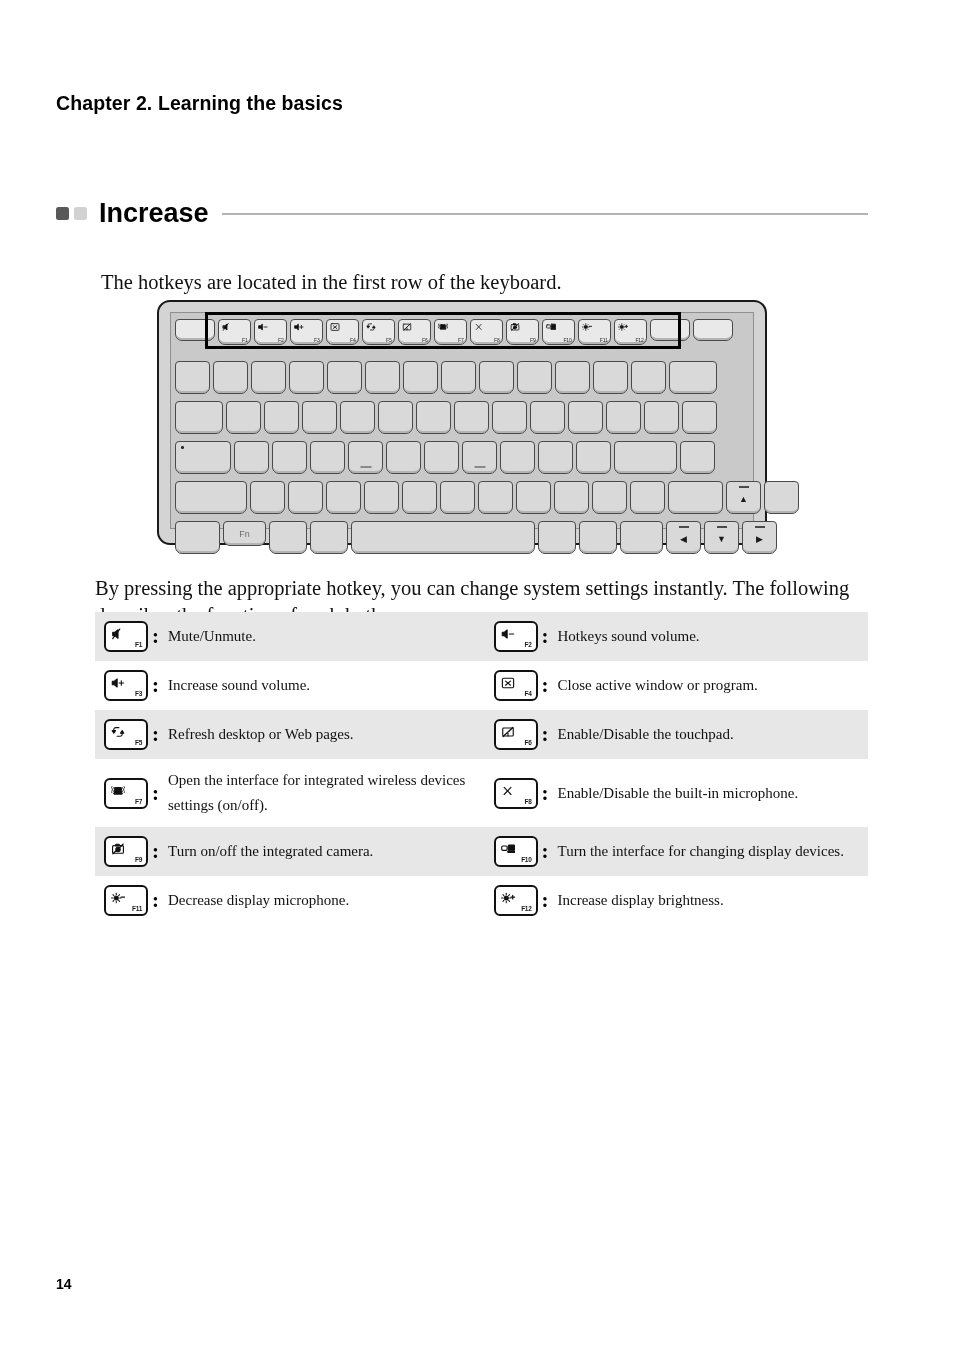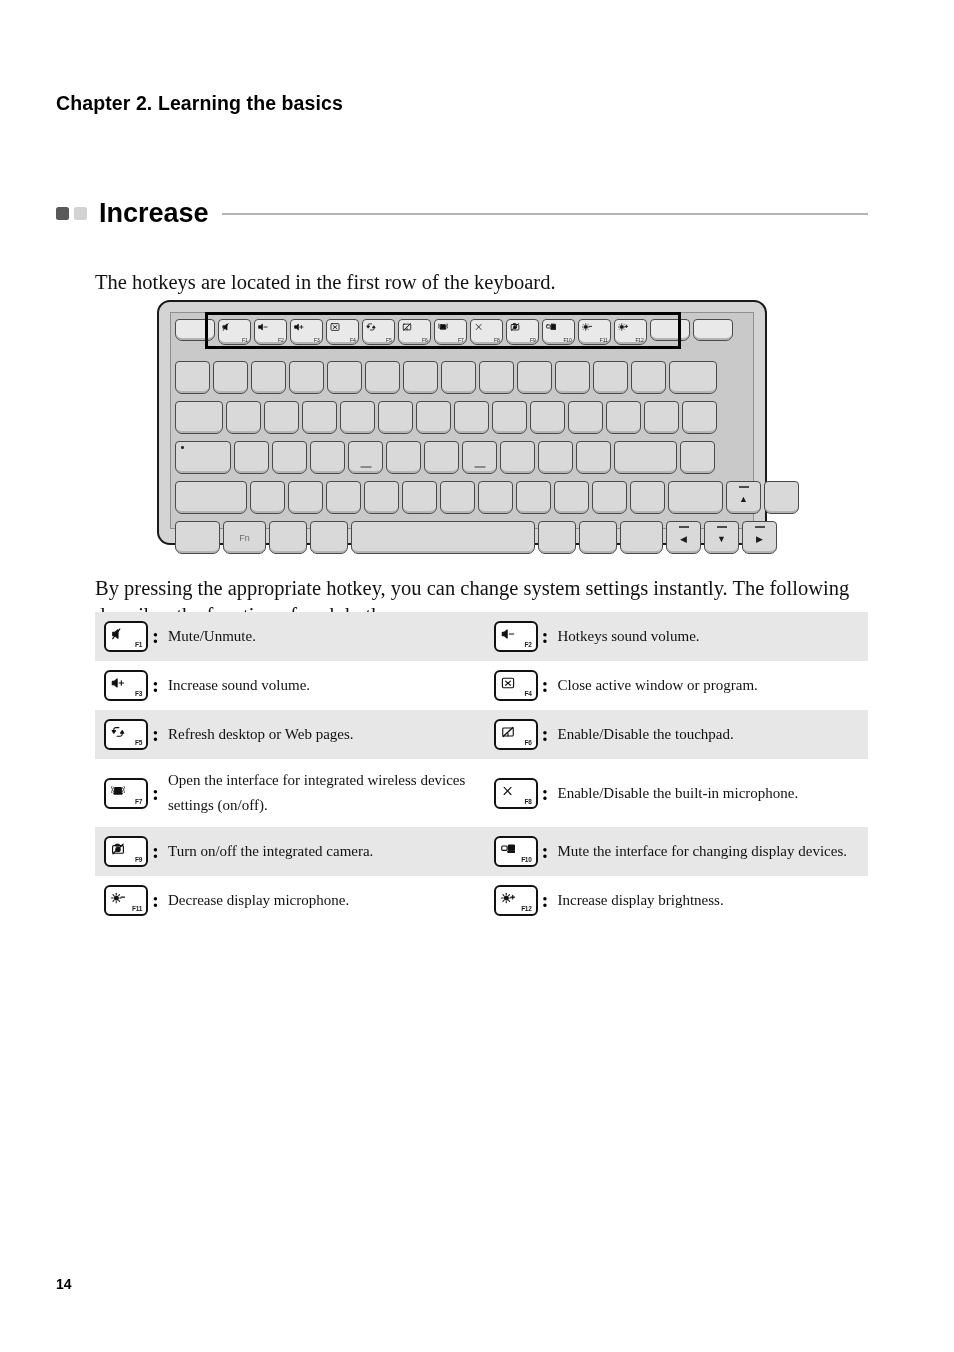--- a/index.html
+++ b/index.html
@@ -56,21 +56,21 @@
     margin-top: 2px;
   }
 
   
   .para {
     position: absolute;
     font-size: 20.5px;
     line-height: 27px;
     color: #111;
   }
-  #para-intro { left: 95px; top: 248px; width: 790px; }
+  #para-intro { left: 101px; top: 248px; width: 790px; }
   #para-desc  { left: 95px; top: 554px; width: 790px; }
 
   
   .kbd-wrap {
     position: absolute;
     left: 157px; top: 300px;
     width: 610px; height: 245px;
   }
   .kbd-body {
     position: absolute; inset: 0;
@@ -467,21 +467,21 @@
           <div class="key" style="width: 55px; height: 33px;"></div>
           <div class="key" style="width: 35px; height: 33px;">
             <span class="arrow-bar"></span>
             <span class="arrow-glyph">▲</span>
           </div>
           <div class="key" style="width: 35px; height: 33px;"></div>
         </div>
 
       <div class="krow" id="krow-5" style="left:4px; top:208px;">
           <div class="key" style="width: 45px; height: 33px;"></div>
-          <div class="key" style="width: 43px; height: 33px;">
+          <div class="key" style="width: 43px; height: 25px;">
             <span class="keylabel">Fn</span>
           </div>
           <div class="key" style="width: 38px; height: 33px;"></div>
           <div class="key" style="width: 38px; height: 33px;"></div>
           <div class="key" style="width: 184px; height: 33px;"></div>
           <div class="key" style="width: 38px; height: 33px;"></div>
           <div class="key" style="width: 38px; height: 33px;"></div>
           <div class="key" style="width: 43px; height: 33px;"></div>
           <div class="key" style="width: 35px; height: 33px;">
             <span class="arrow-bar"></span>
@@ -647,21 +647,21 @@
           <span class="cap-glyph">
             <svg width="14" height="14" viewBox="0 0 16 16" fill="none" stroke="#111" stroke-width="1.3" stroke-linecap="round" stroke-linejoin="round">
               <rect x="0.8" y="4.6" width="6.2" height="5" rx="1.2"></rect>
               <rect x="8.4" y="3.4" width="7" height="6" rx="0.8" fill="#111" stroke="#111"></rect>
               <rect x="7.6" y="10.4" width="8.6" height="1.4" rx="0.6" fill="#111" stroke="#111"></rect>
             </svg>
           </span>
           <span class="cap-num">F10</span>
         </div>
         <span class="colon">:</span>
-        <span class="hk-desc">Mute the interface for changing display devices.</span>
+        <span class="hk-desc">Turn the interface for changing display devices.</span>
       </div>
     </div>
     <div class="hk-row">
       <div class="hk-cell">
         <div class="keycap">
           <span class="cap-glyph">
             <svg width="14" height="14" viewBox="0 0 16 16" fill="none" stroke="#111" stroke-width="1.3" stroke-linecap="round" stroke-linejoin="round">
               <circle cx="6" cy="8" r="2.3" fill="#111" stroke="#111"></circle>
               <g stroke="#111" stroke-width="1.2">
                 <line x1="6" y1="2.6" x2="6" y2="4.1"></line>

